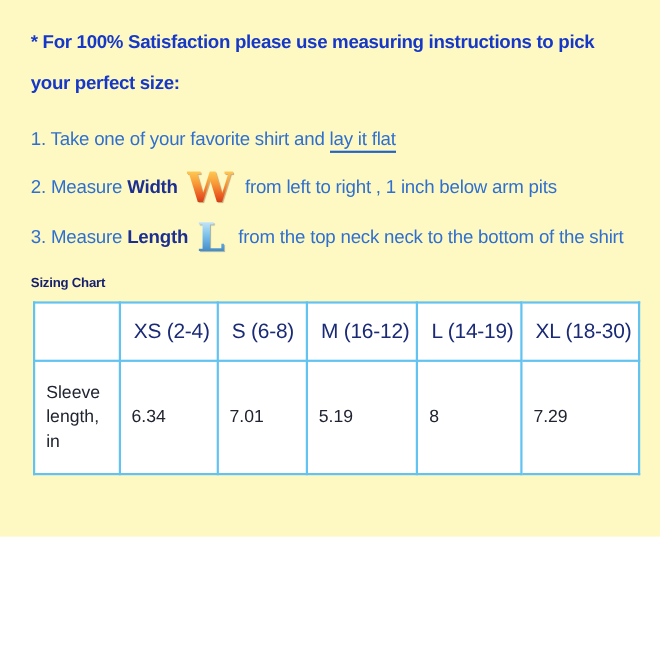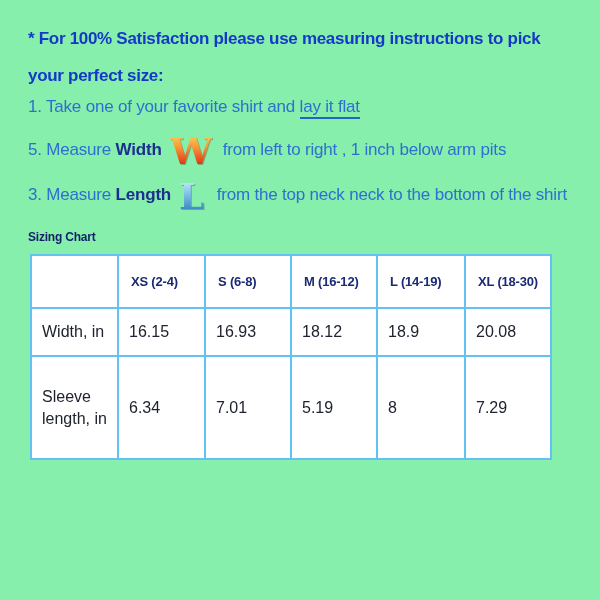--- a/index.html
+++ b/index.html
@@ -3,43 +3,43 @@
 <meta charset="utf-8">
 <style>
   html, body {
     margin: 0;
     padding: 0;
     background: #ffffff;
     font-family: "Liberation Sans", sans-serif;
   }
   .page {
     width: 600px;
-    height: 600px;
-    background: #86efac;
+    height: 488px;
+    background: #fef9c3;
     overflow: hidden;
     box-sizing: border-box;
     padding: 12px 18px 0 28px;
   }
   .intro {
     color: #1638c8;
     font-weight: bold;
     font-size: 17px;
     line-height: 37px;
     letter-spacing: -0.3px;
     max-width: 540px;
     margin: 8px 0 0 0;
   }
   .step {
     color: #2e6fd0;
     font-size: 17px;
     letter-spacing: -0.2px;
     line-height: 26px;
     max-width: 548px;
   }
-  .step1 { }
+  .step1 { margin-top: 20px; }
   .step2 { margin-top: 12px; white-space: nowrap; }
   .step3 { margin-top: 8px; }
   .keyword {
     color: #1c2f8f;
     font-weight: bold;
     text-align: center;
   }
   .underlined {
     border-bottom: 2px solid #2563c4;
     padding-bottom: 1px;
@@ -80,22 +80,22 @@
     margin-left: 2px;
   }
   table.sizing th, table.sizing td {
     border: 2px solid #62c2f1;
     text-align: left;
     vertical-align: middle;
     background: #ffffff;
   }
   table.sizing th {
     color: #1b2a75;
-    font-weight: bold;
-    font-size: 13px;
+    font-weight: normal;
+    font-size: 19px;
     letter-spacing: -0.2px;
     white-space: nowrap;
     padding: 0 6px 0 12px;
     height: 51px;
   }
   table.sizing td {
     color: #202430;
     font-size: 16px;
     line-height: 22px;
     padding: 0 8px 0 10px;
@@ -109,21 +109,21 @@
 
 <div class="page">
 
   <p class="intro">* For 100% Satisfaction please use measuring instructions to pick your perfect size:</p>
 
   <div class="step step1">
     <span>1. Take one of your favorite shirt and </span><span class="underlined">lay it flat</span>
   </div>
 
   <div class="step step2">
-    <span>5. Measure </span><span class="keyword">Width</span><span class="fancy-letter letter-w">W</span><span> from left to right , 1 inch below arm pits</span>
+    <span>2. Measure </span><span class="keyword">Width</span><span class="fancy-letter letter-w">W</span><span> from left to right , 1 inch below arm pits</span>
   </div>
 
   <div class="step step3">
     <span>3. Measure </span><span class="keyword">Length</span><span class="fancy-letter letter-l">L</span><span> from the top neck neck to the bottom of the shirt</span>
   </div>
 
   <div class="chart-title">Sizing Chart</div>
 
   <table class="sizing">
     <colgroup>
@@ -136,28 +136,20 @@
     </colgroup>
     <tbody>
         <tr class="header-row">
       <th></th>
       <th>XS (2-4)</th>
       <th>S (6-8)</th>
       <th>M (16-12)</th>
       <th>L (14-19)</th>
       <th>XL (18-30)</th>
     </tr>
-    <tr class="row-width">
-      <td>Width, in</td>
-      <td>16.15</td>
-      <td>16.93</td>
-      <td>18.12</td>
-      <td>18.9</td>
-      <td>20.08</td>
-    </tr>
     <tr class="row-sleeve">
       <td>Sleeve length, in</td>
       <td>6.34</td>
       <td>7.01</td>
       <td>5.19</td>
       <td>8</td>
       <td>7.29</td>
     </tr>
   </tbody>
     </table>

